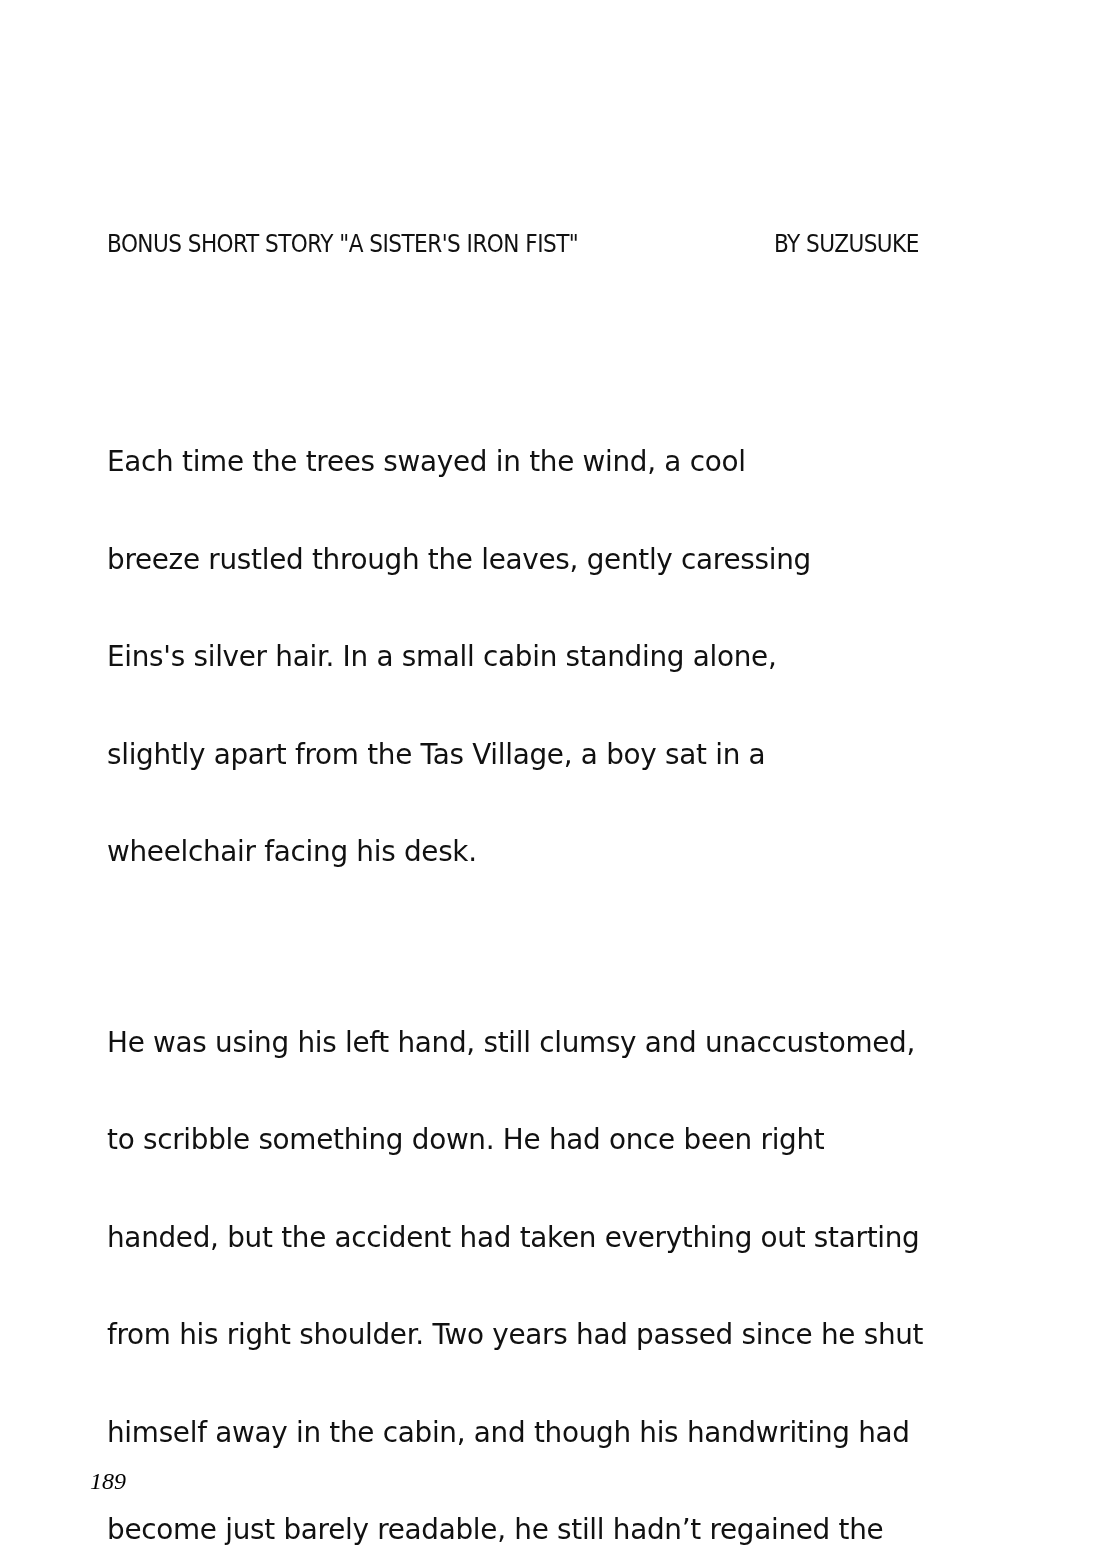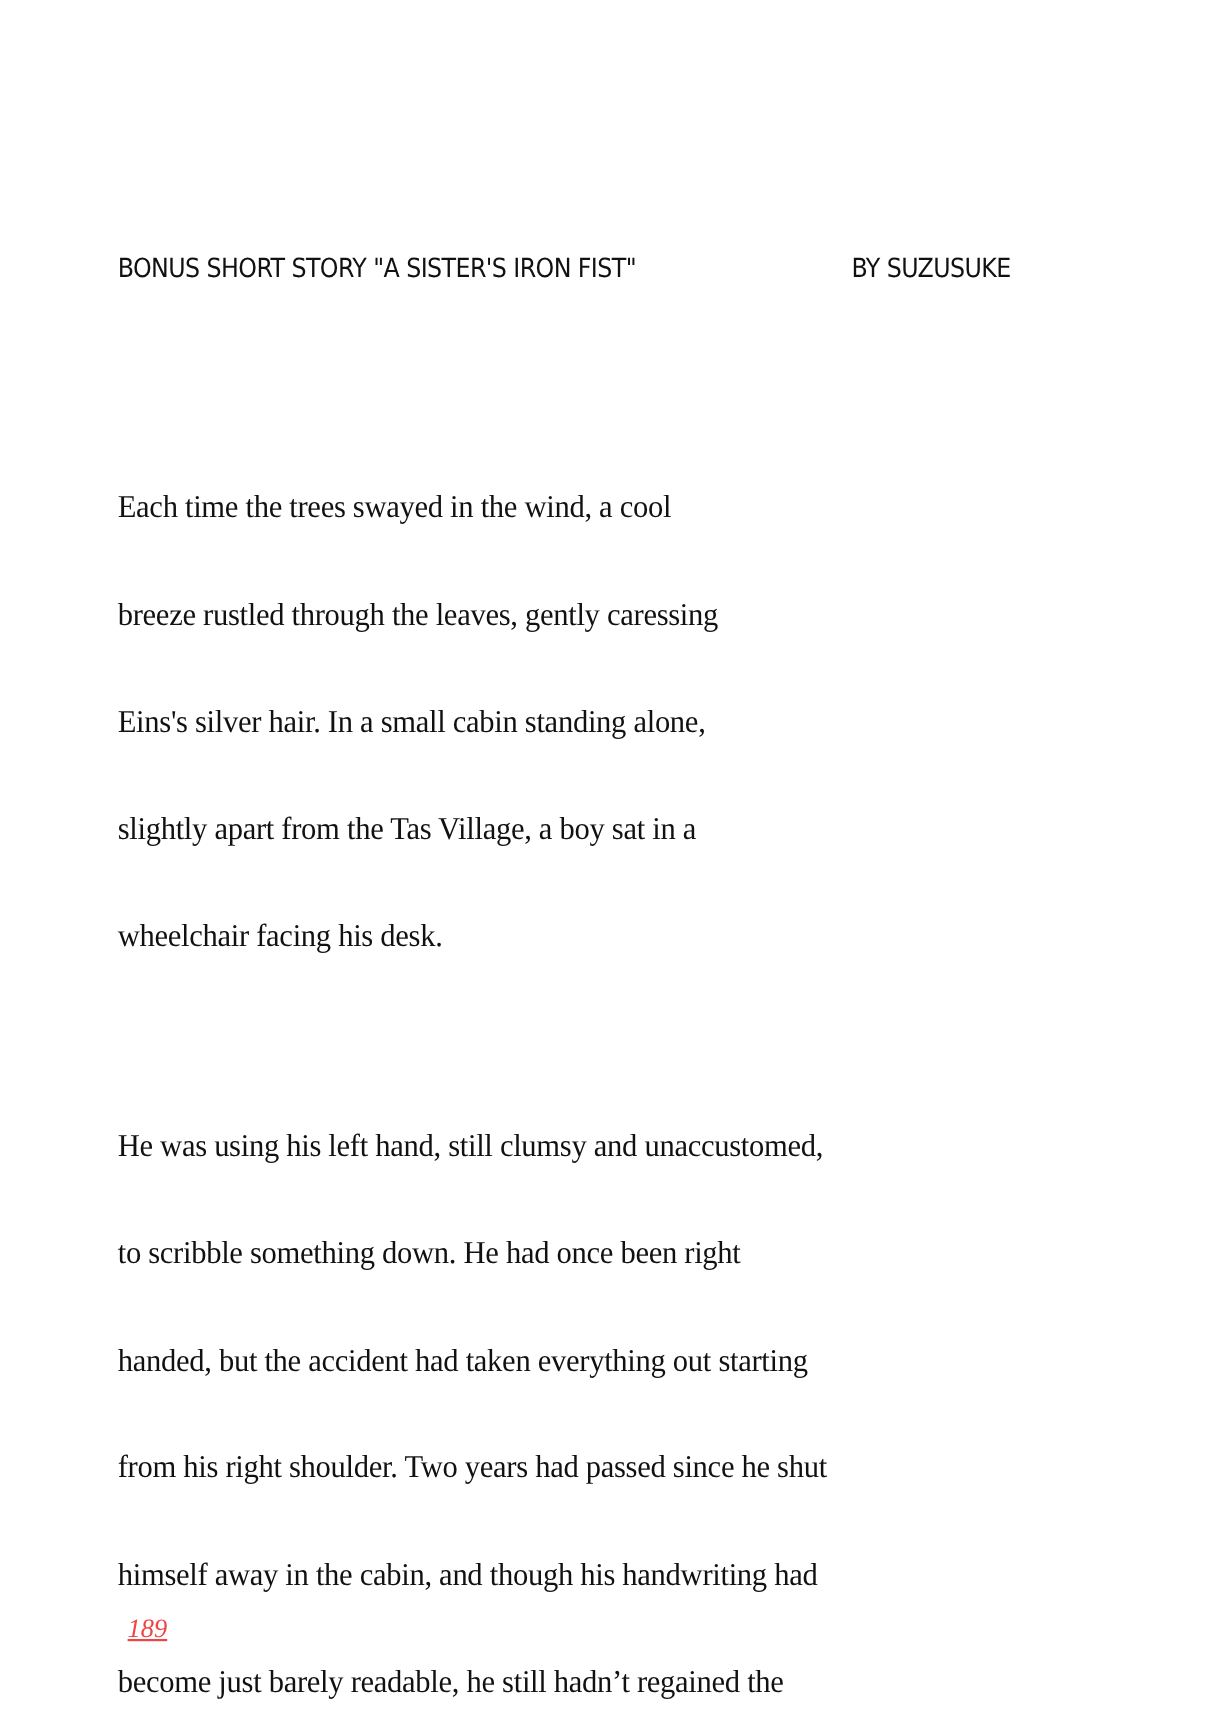--- a/index.html
+++ b/index.html
@@ -54,37 +54,35 @@
       width: 960px;
       font-family: "DejaVu Sans", sans-serif;
       font-size: 29px;
       line-height: 32.5px;
       color: #111;
       letter-spacing: -0.3px;
     }
     .para {
       margin: 0 0 28px 0;
       white-space: pre;
-      font-family: Liberation Serif, serif;
     }
     .line {
       display: block;
       white-space: pre;
       transform: scaleX(0.96);
       transform-origin: left center;
     }
     .page-number {
       position: absolute;
-      left: 116px;
+      left: 90px;
       top: 1468px;
       font-family: "Liberation Serif", serif;
       font-style: italic;
       font-size: 24px;
-      color: #ef4444;
-      text-decoration: underline;
+      color: #000000;
     }
   </style>
 </head>
 <body>
 
 <div class="page">
 
   <div class="header">
     <span class="title">BONUS SHORT STORY "A SISTER'S IRON FIST"</span>
     <span class="author">BY SUZUSUKE</span>

